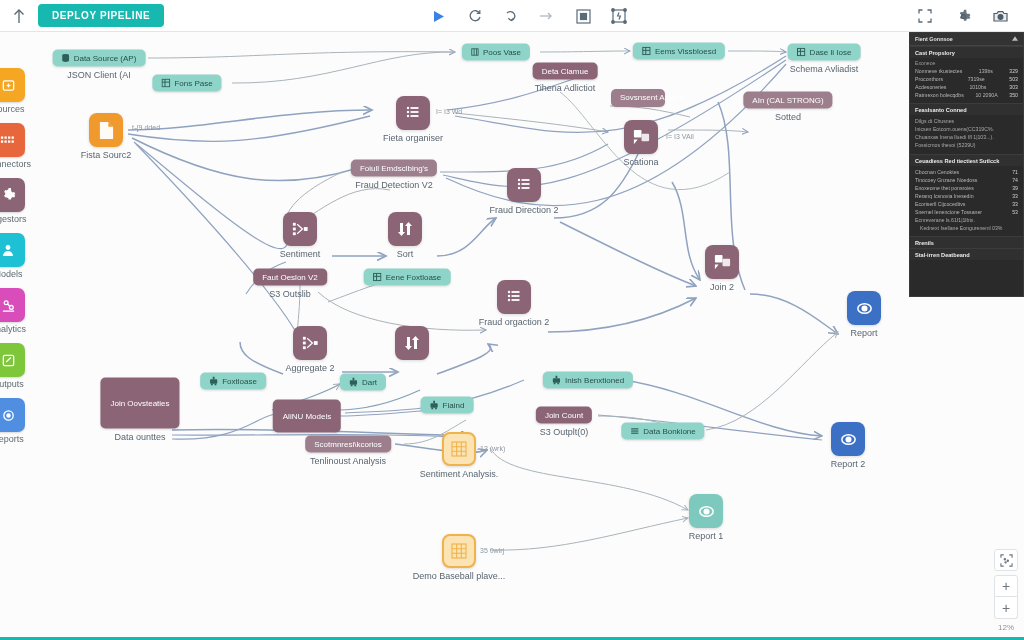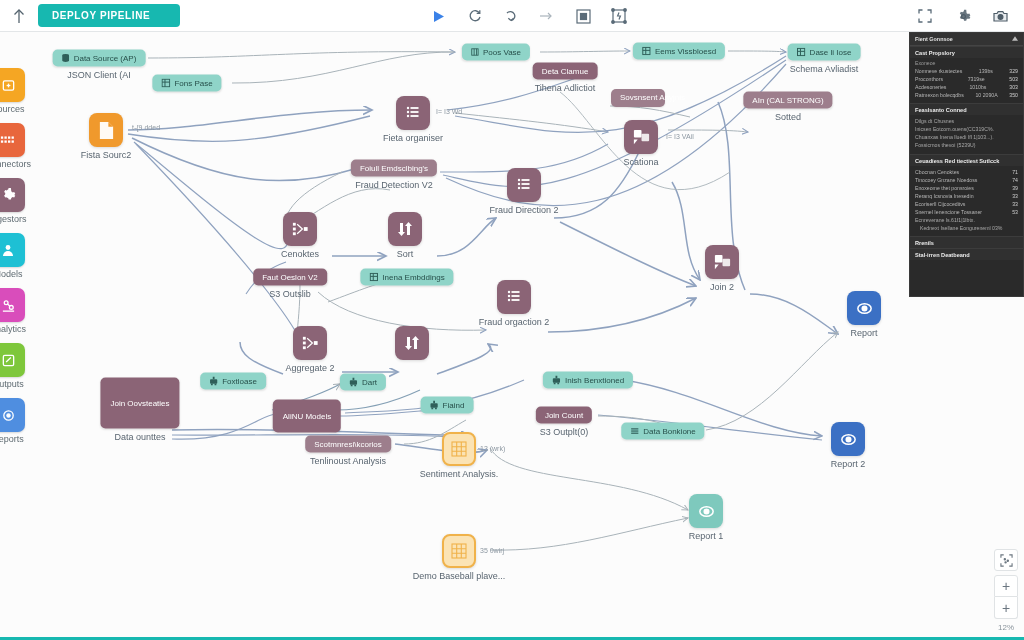--- a/index.html
+++ b/index.html
@@ -40,21 +40,21 @@
     color: #5a6b78;
     cursor: pointer;
   }
   .icon-btn svg { display: block; }
   .deploy-btn {
     background: #17b8b0;
     color: #ffffff;
     font-size: 10px;
     font-weight: bold;
     letter-spacing: .6px;
-    padding: 6px 30px 6px 14px;
+    padding: 6px 14px 6px 14px;
     border-radius: 4px;
     border: none;
     cursor: pointer;
     white-space: nowrap;
     font-family: "Liberation Sans", sans-serif;
   }
 
   
   .sidebar {
     position: absolute; left: -18px; top: 36px;
@@ -533,21 +533,21 @@
     <div class="node" style="left:300px;top:197px">
       <div class="tile sq" style="background:#8b6476">
         <svg width="19" height="16" viewBox="0 0 20 16" fill="#fff">
             <rect x="2" y="1.5" width="3" height="3"></rect>
             <rect x="2" y="6.5" width="3" height="3"></rect>
             <rect x="2" y="11.5" width="3" height="3"></rect>
             <path d="M6.5 3 L12 8 L6.5 13" fill="none" stroke="#fff" stroke-width="1.3"></path>
             <rect x="13.5" y="6" width="4" height="4"></rect>
           </svg>
       </div>
-      <div class="cap">Cenoktes</div>
+      <div class="cap">Sentiment</div>
     </div>
 
     <div class="node" style="left:405px;top:197px">
       <div class="tile sq" style="background:#8b6476">
         <svg width="18" height="18" viewBox="0 0 18 18" fill="#fff">
             <path d="M4 3 h3 v9 h2 l-3.5 4 L2 12 h2 z"></path>
             <path d="M11 15 h3 V6 h2 l-3.5-4 L9 6 h2 z"></path>
           </svg>
       </div>
       <div class="cap">Sort</div>
@@ -556,21 +556,21 @@
     <div class="pill mauve blurtext" style="left:290px;top:245px">
       <span>Faut Oeslon V2</span>
       <span class="cap blurtext">S3 Outslib</span>
     </div>
 
     <div class="pill teal blurtext" style="left:407px;top:245px">
       <svg width="9" height="9" viewBox="0 0 10 10" fill="none" stroke="#2f5f59" stroke-width="1.1">
           <rect x="1" y="1" width="8" height="8"></rect>
           <path d="M1 4.3h8M4.3 1v8"></path>
         </svg>
-      <span>Inena Embddings</span>
+      <span>Eene Foxtloase</span>
     </div>
 
     <div class="node" style="left:722px;top:230px">
       <div class="tile sq" style="background:#8b6476">
         <svg width="19" height="19" viewBox="0 0 20 20" fill="#fff">
             <rect x="2" y="2" width="8" height="8" rx="1"></rect>
             <rect x="10" y="6" width="8" height="8" rx="1" opacity=".85"></rect>
             <path d="M2 12 l4 0 l-4 5 z"></path>
           </svg>
       </div>

